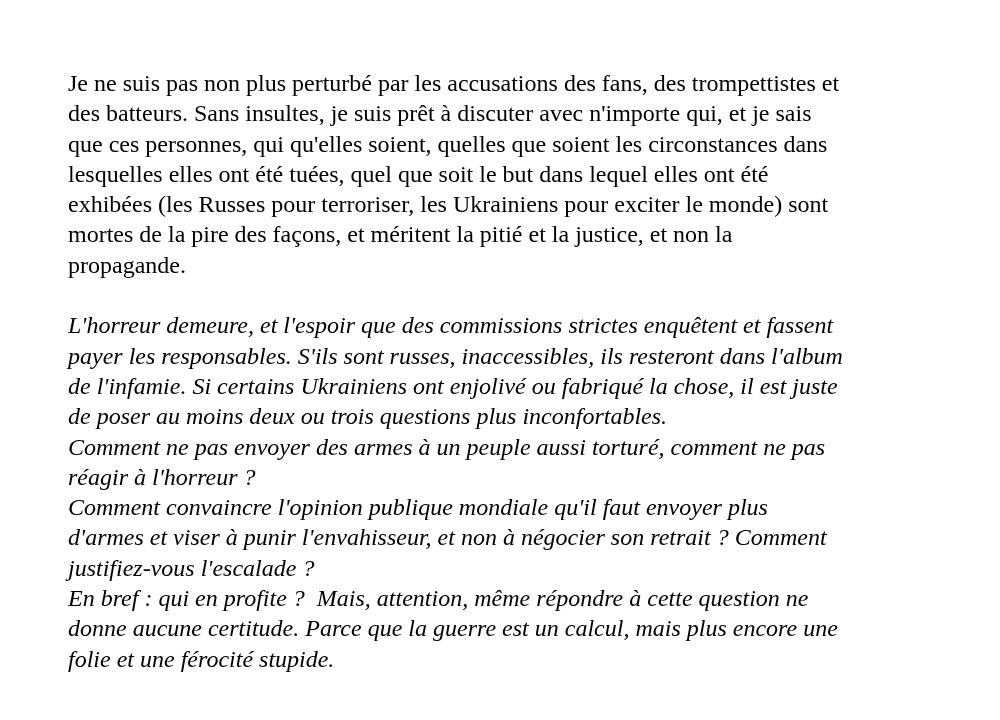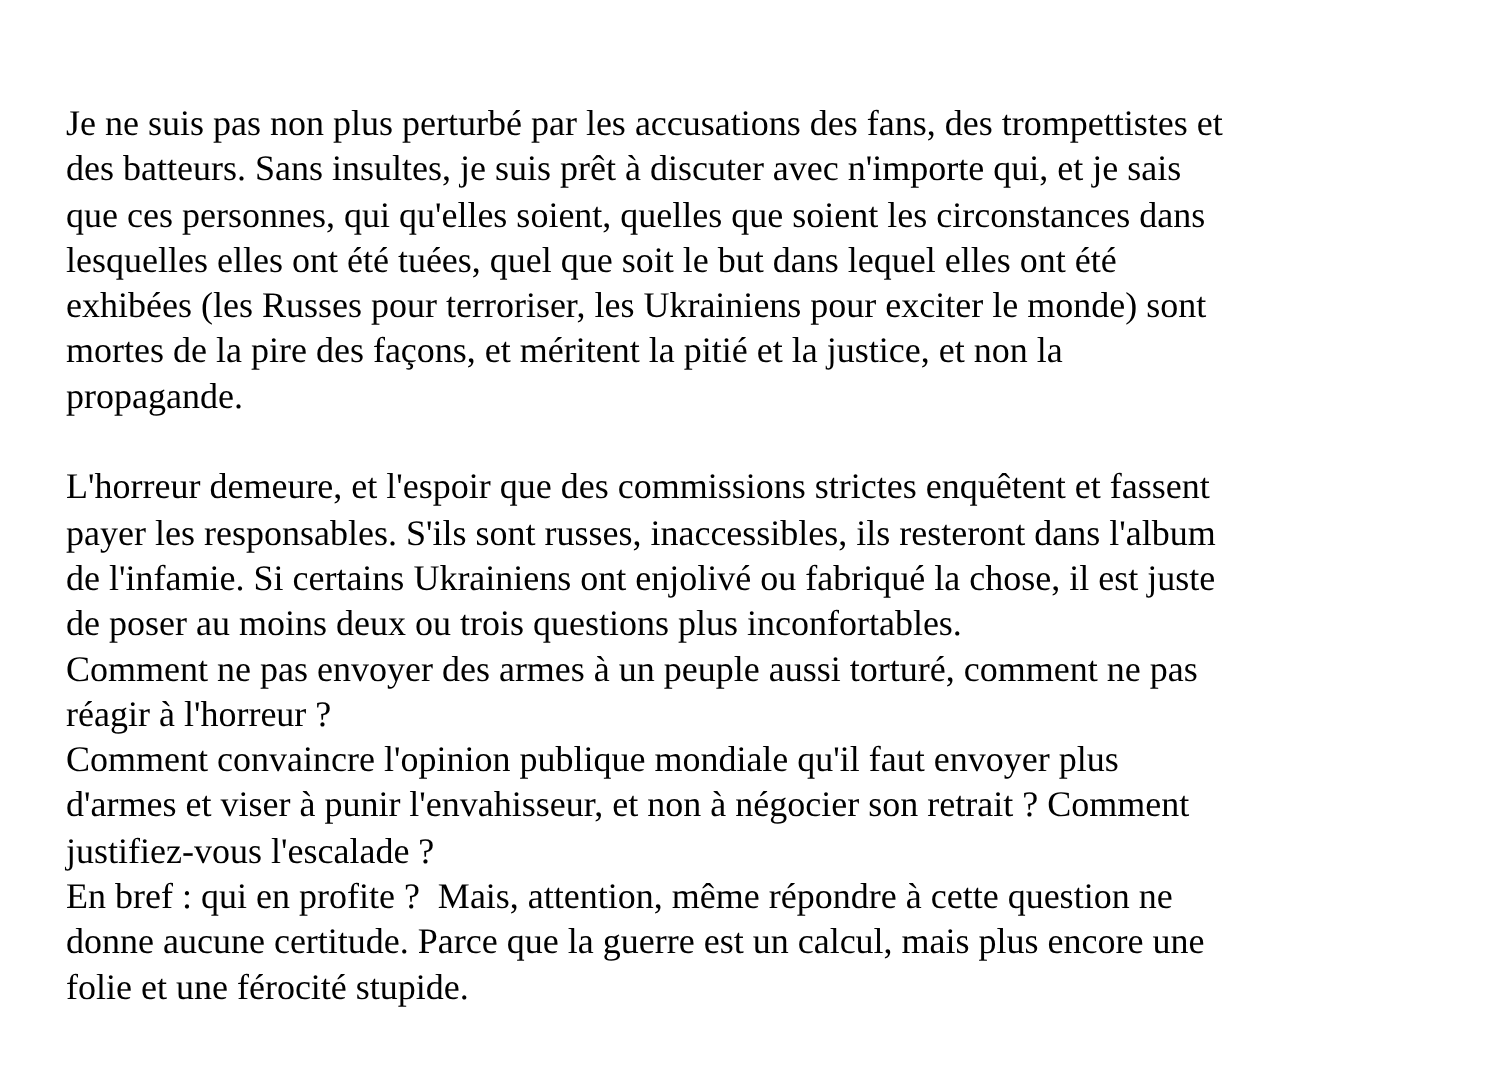--- a/index.html
+++ b/index.html
@@ -9,34 +9,35 @@
   }
   body {
     width: 1000px;
     height: 720px;
     position: relative;
     overflow: hidden;
     font-family: "Liberation Serif", "DejaVu Serif", serif;
   }
   .document-page {
     position: absolute;
-    left: 44px;
+    left: 68px;
     top: 68px;
     width: 880px;
     color: #000000;
   }
   .text-paragraph {
     margin: 0;
     font-size: 24px;
     line-height: 30.3px;
     white-space: pre-wrap;       
     font-kerning: normal;
   }
   .text-paragraph + .text-paragraph {
     margin-top: 30.3px;          
+    font-style: italic;
   }
 </style>
 </head>
 <body>
 
 <div class="document-page">
   <p class="text-paragraph">Je ne suis pas non plus perturbé par les accusations des fans, des trompettistes et
 des batteurs. Sans insultes, je suis prêt à discuter avec n'importe qui, et je sais
 que ces personnes, qui qu'elles soient, quelles que soient les circonstances dans
 lesquelles elles ont été tuées, quel que soit le but dans lequel elles ont été

